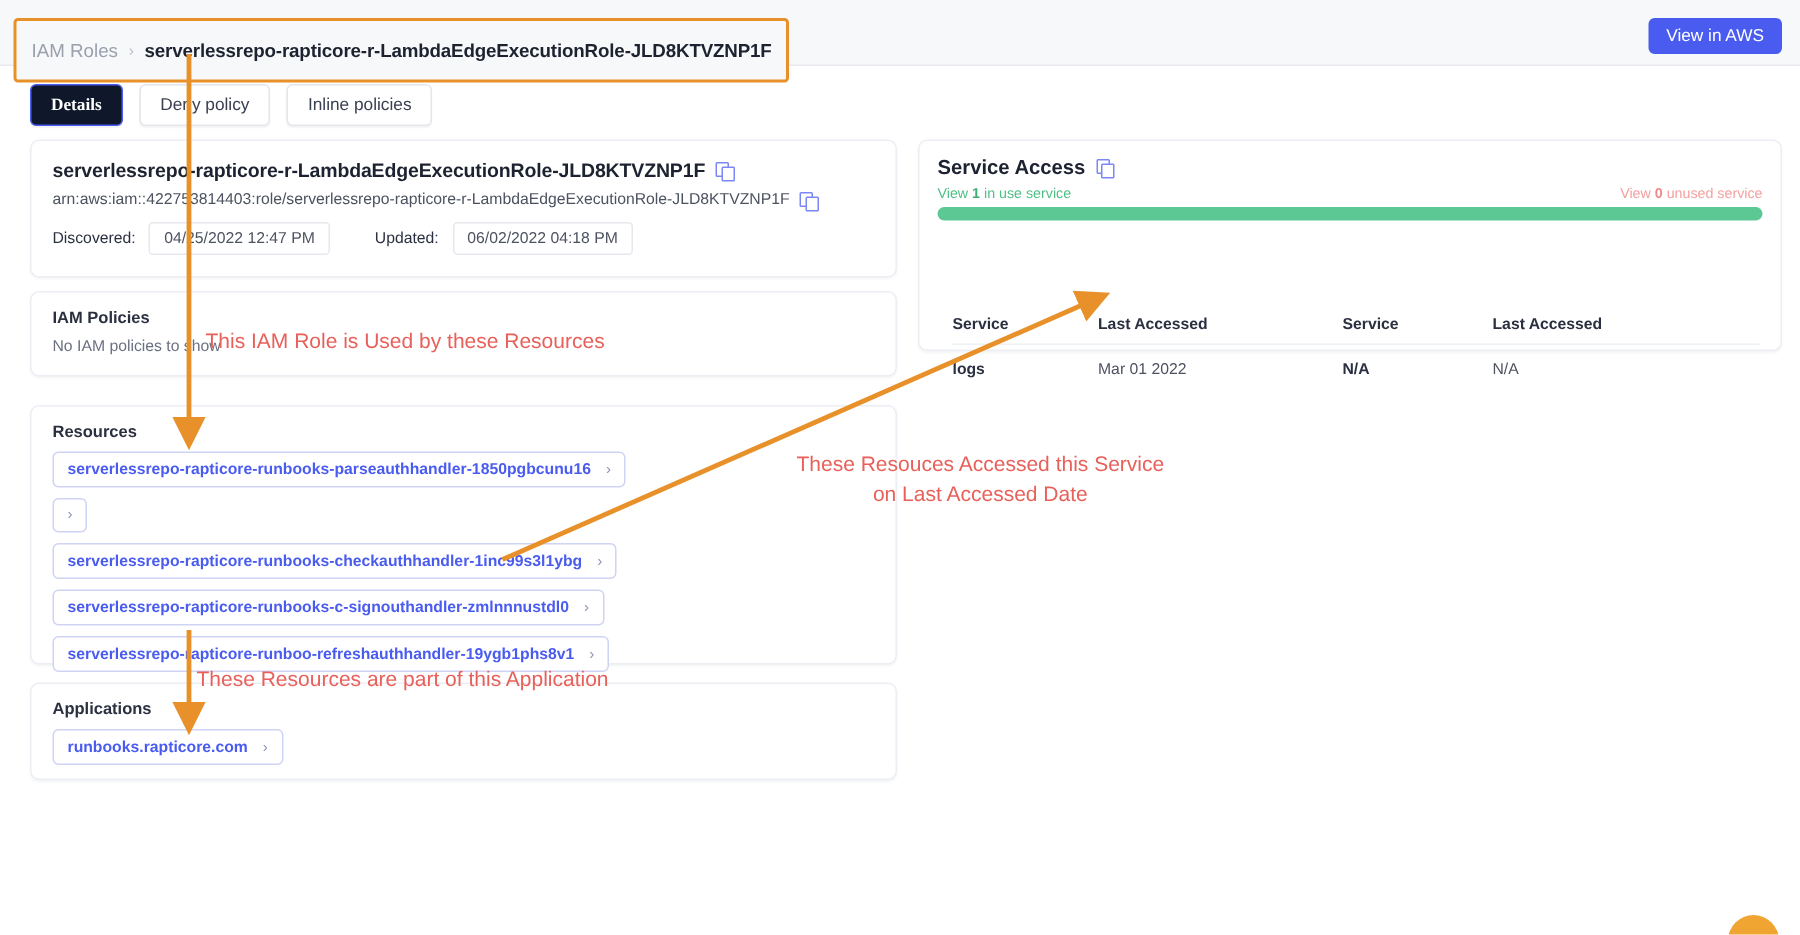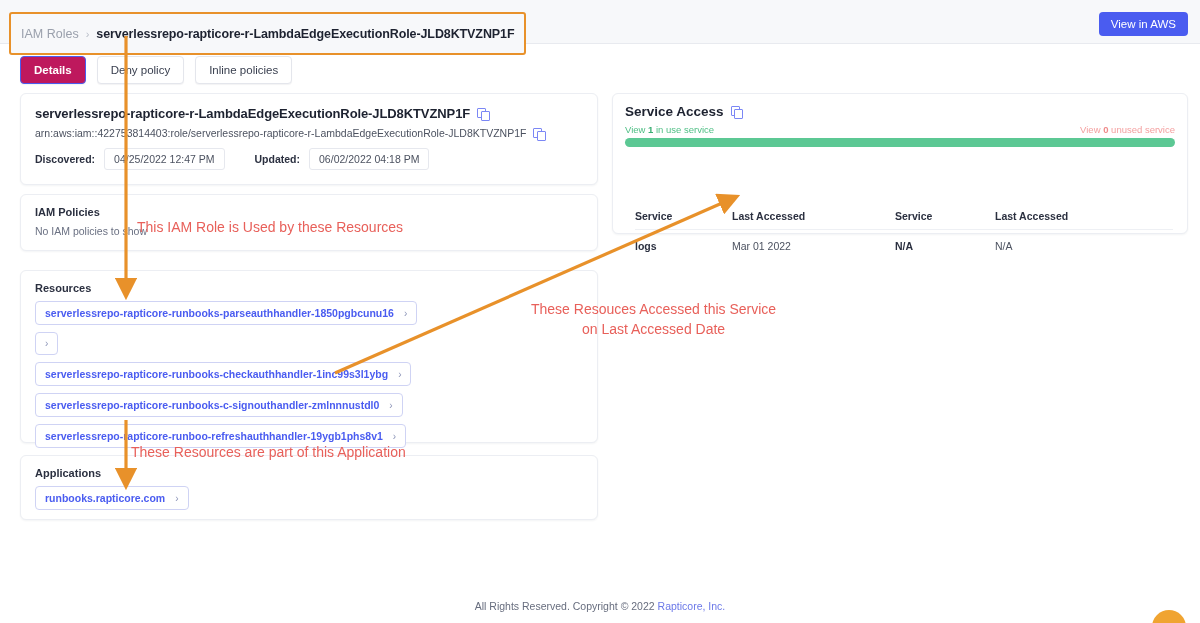--- a/index.html
+++ b/index.html
@@ -39,36 +39,36 @@
     position: absolute; left: 20px; top: 56px;
     display: flex; gap: 11px; align-items: center;
   }
   .tab {
     font-size: 11.5px; color: #3a4050;
     background: #fff; border: 1px solid #e4e6ec;
     border-radius: 4px; padding: 7px 13px; cursor: pointer;
     box-shadow: 0 1px 1px rgba(20,25,40,.05);
     white-space: nowrap;
   }
-  .tab.active { background: #be185d; border-color: #4a5cf0; color: #fff; font-weight: bold; }
+  .tab.active { background: #0f172a; border-color: #4a5cf0; color: #fff; font-weight: bold; font-family: Liberation Serif, serif; }
 
   
   .card {
     position: absolute; background: #fff;
     border: 1px solid #eceef3; border-radius: 6px;
     box-shadow: 0 1px 2px rgba(25,30,50,.05);
   }
 
   #details-card { left: 20px; top: 93px; width: 578px; height: 92px; }
   .role-title-row { position: absolute; left: 14px; top: 12px; display: flex; align-items: center; gap: 7px; }
   .role-title { font-size: 13px; font-weight: bold; color: #1d2230; letter-spacing: -0.1px; }
   .arn-row { position: absolute; left: 14px; top: 33px; display: flex; align-items: center; gap: 7px; }
   .arn-text { font-size: 10.5px; color: #4c5260; }
   .meta-row { position: absolute; left: 14px; top: 54px; display: flex; align-items: center; gap: 9px; }
-  .meta-label { font-size: 10.5px; font-weight: bold; color: #2b3040; }
+  .meta-label { font-size: 10.5px; font-weight: normal; color: #2b3040; }
   .meta-pill {
     font-size: 10.5px; color: #4c5260;
     border: 1px solid #e6e8ee; border-radius: 3px;
     padding: 4px 9px; background: #fff;
   }
   .meta-gap { width: 12px; }
 
   .copy-ico { width: 11px; height: 11px; display: inline-block; position: relative; cursor: pointer; }
   .copy-ico::before {
     content: ""; position: absolute; left: 0; top: 0;
@@ -255,18 +255,15 @@
     <line x1="335" y1="373" x2="729" y2="200" stroke="#e8912a" stroke-width="3.2" marker-end="url(#ah)"></line>
   </svg>
 
   <div class="anno-text" id="anno-resources">This IAM Role is Used by these Resources</div>
   <div class="anno-text" id="anno-app">These Resources are part of this Application</div>
   <div class="anno-text" id="anno-service">
     <div>These Resouces Accessed this Service</div>
     <div>on Last Accessed Date</div>
   </div>
 
-  <div class="footer">
-    <span>All Rights Reserved. Copyright © 2022 </span><a href="#">Rapticore, Inc.</a>
-  </div>
   <div class="fab"></div>
 
 </div>
 
 </body></html>

